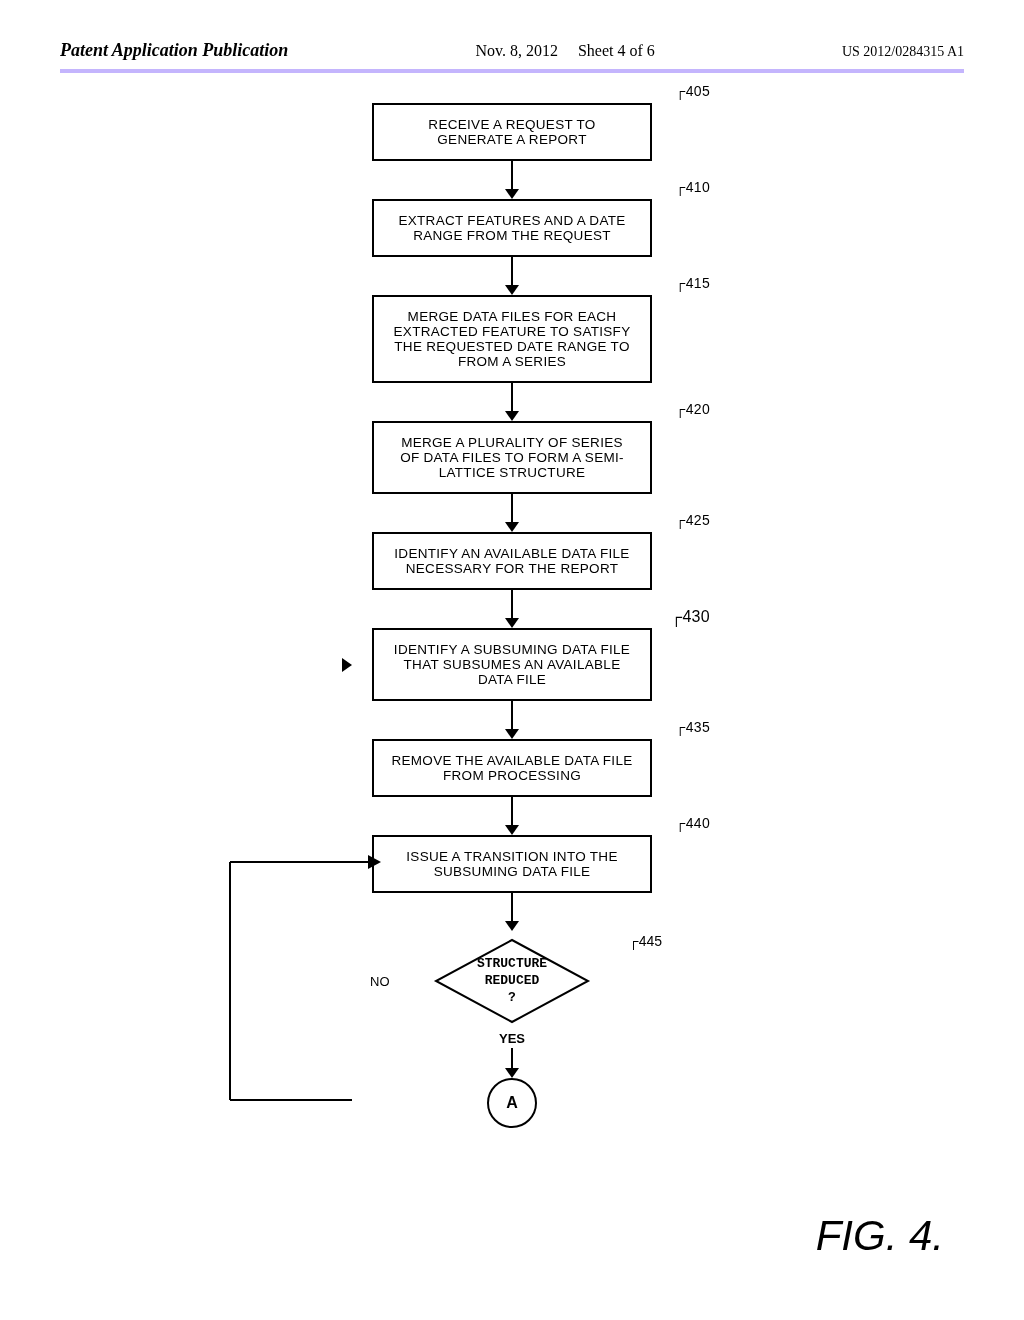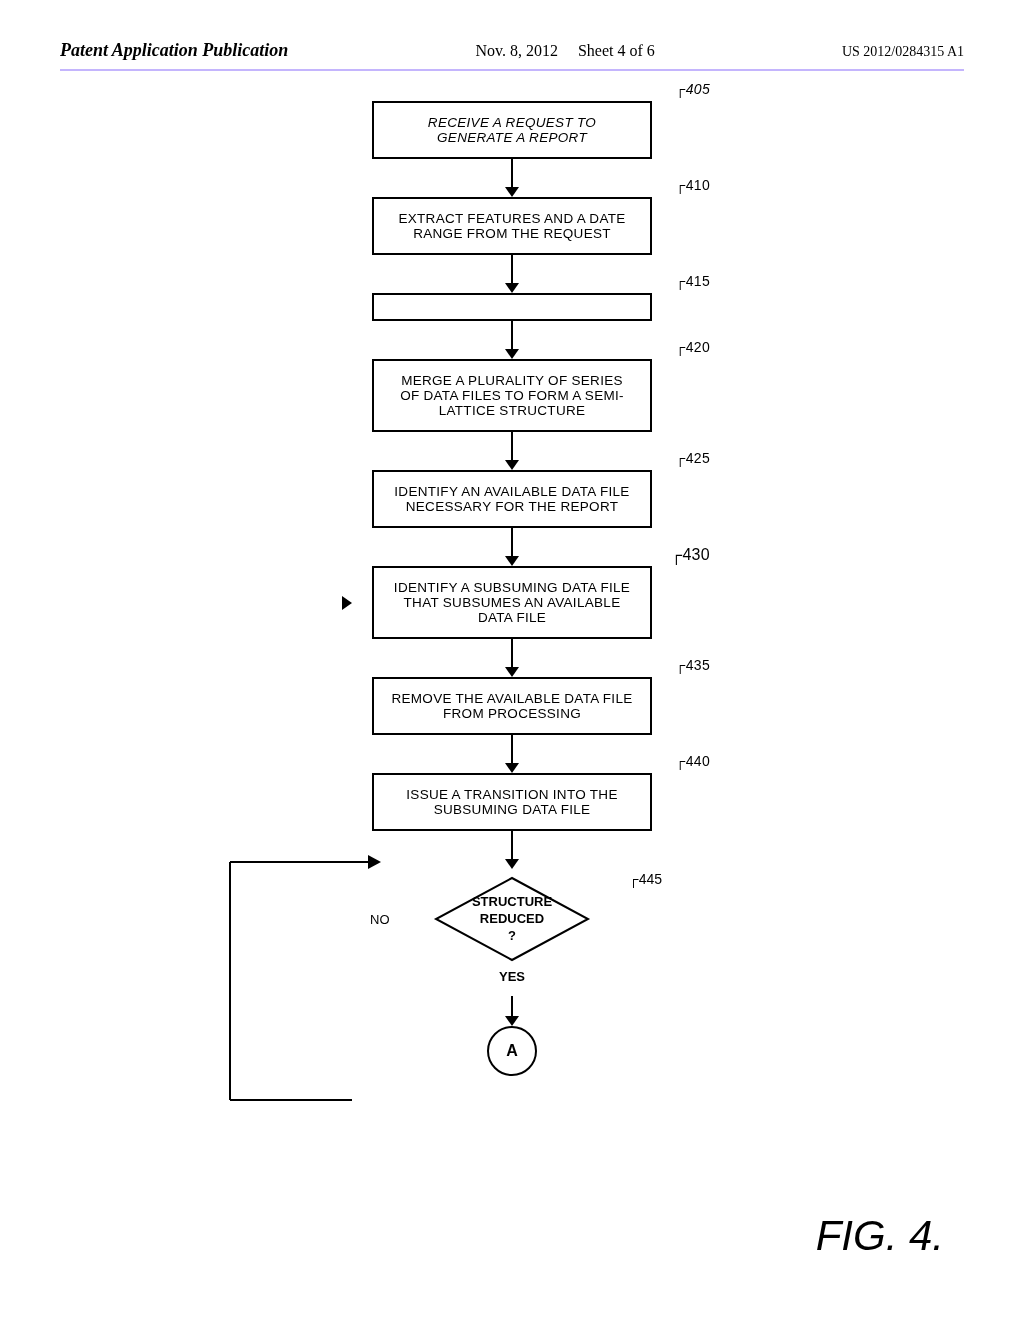--- a/index.html
+++ b/index.html
@@ -16,21 +16,21 @@
       height: 1320px;
       position: relative;
       padding: 40px 60px;
     }
 
     
     .header {
       display: flex;
       justify-content: space-between;
       align-items: baseline;
-      border-bottom: 2px solid #c4b5fd;
+      border-bottom: 4px solid #c4b5fd;
       padding-bottom: 8px;
       margin-bottom: 30px;
     }
 
     .header-left {
       font-size: 18px;
       font-weight: bold;
       font-style: italic;
     }
 
@@ -130,21 +130,21 @@
     <span class="header-center">
       <span>Nov. 8, 2012</span>
       &nbsp;&nbsp;&nbsp;
       <span>Sheet 4 of 6</span>
     </span>
     <span class="header-right">US 2012/0284315 A1</span>
   </div>
 
   <div class="flowchart">
 
-    <div style="position:relative; display:flex; align-items:flex-end; justify-content:center; width:400px;font-style:italic;">
+    <div style="position:relative; display:flex; align-items:flex-end; justify-content:center; width:400px;">
       <div class="flow-box">
         <span style="position:absolute;top:-22px;right:-60px;font-size:14px;font-family:Arial,sans-serif;">┌405</span>
         <span>RECEIVE A REQUEST TO GENERATE A REPORT</span>
       </div>
     </div>
 
     <div class="arrow-down">
       <div class="arrow-line"></div>
       <div class="arrow-head"></div>
     </div>
@@ -157,20 +157,21 @@
     </div>
 
     <div class="arrow-down">
       <div class="arrow-line"></div>
       <div class="arrow-head"></div>
     </div>
 
     <div style="position:relative; display:flex; align-items:center; justify-content:center; width:400px;">
       <div class="flow-box">
         <span style="position:absolute;top:-22px;right:-60px;font-size:14px;font-family:Arial,sans-serif;">┌415</span>
+        <span>MERGE DATA FILES FOR EACH EXTRACTED FEATURE TO SATISFY THE REQUESTED DATE RANGE TO FROM A SERIES</span>
       </div>
     </div>
 
     <div class="arrow-down">
       <div class="arrow-line"></div>
       <div class="arrow-head"></div>
     </div>
 
     <div style="position:relative; display:flex; justify-content:center; width:400px;">
       <div class="flow-box">
@@ -235,33 +236,33 @@
       <div class="arrow-line"></div>
       <div class="arrow-head"></div>
     </div>
 
     <div style="position:relative; width:400px; height:100px; display:flex; align-items:center; justify-content:center;">
       <span style="position:absolute;top:2px;right:50px;font-size:14px;font-family:Arial,sans-serif;">┌445</span>
 
       <svg width="160" height="90" viewBox="0 0 160 90">
         <polygon points="80,4 156,45 80,86 4,45" fill="white" stroke="black" stroke-width="2"></polygon>
       </svg>
-      <div style="position:absolute; top:50%; left:50%; transform:translate(-50%,-50%); text-align:center; font-size:13px; font-family:Liberation Sans, sans-serif; font-weight:bold; line-height:1.3;">
+      <div style="position:absolute; top:50%; left:50%; transform:translate(-50%,-50%); text-align:center; font-size:13px; font-family:Liberation Mono, monospace; font-weight:bold; line-height:1.3;">
         <span>STRUCTURE</span><br>
         <span>REDUCED</span><br>
         <span>?</span>
       </div>
 
       <div style="position:absolute; left:58px; top:50%; transform:translateY(-50%); font-size:13px; font-family:Arial,sans-serif; font-weight:normal;">
         <span>NO</span>
       </div>
     </div>
 
     <div style="display:flex; flex-direction:column; align-items:center;">
-      <div style="font-size:13px; font-family:Arial,sans-serif; font-weight:bold; margin-bottom:12px;">YES</div>
+      <div style="font-size:13px; font-family:Arial,sans-serif; font-weight:bold; margin-bottom:2px;">YES</div>
       <div class="arrow-down">
         <div class="arrow-line" style="height:20px;"></div>
         <div class="arrow-head"></div>
       </div>
       <div class="circle-terminal">
         <span>A</span>
       </div>
     </div>
 
   </div>

